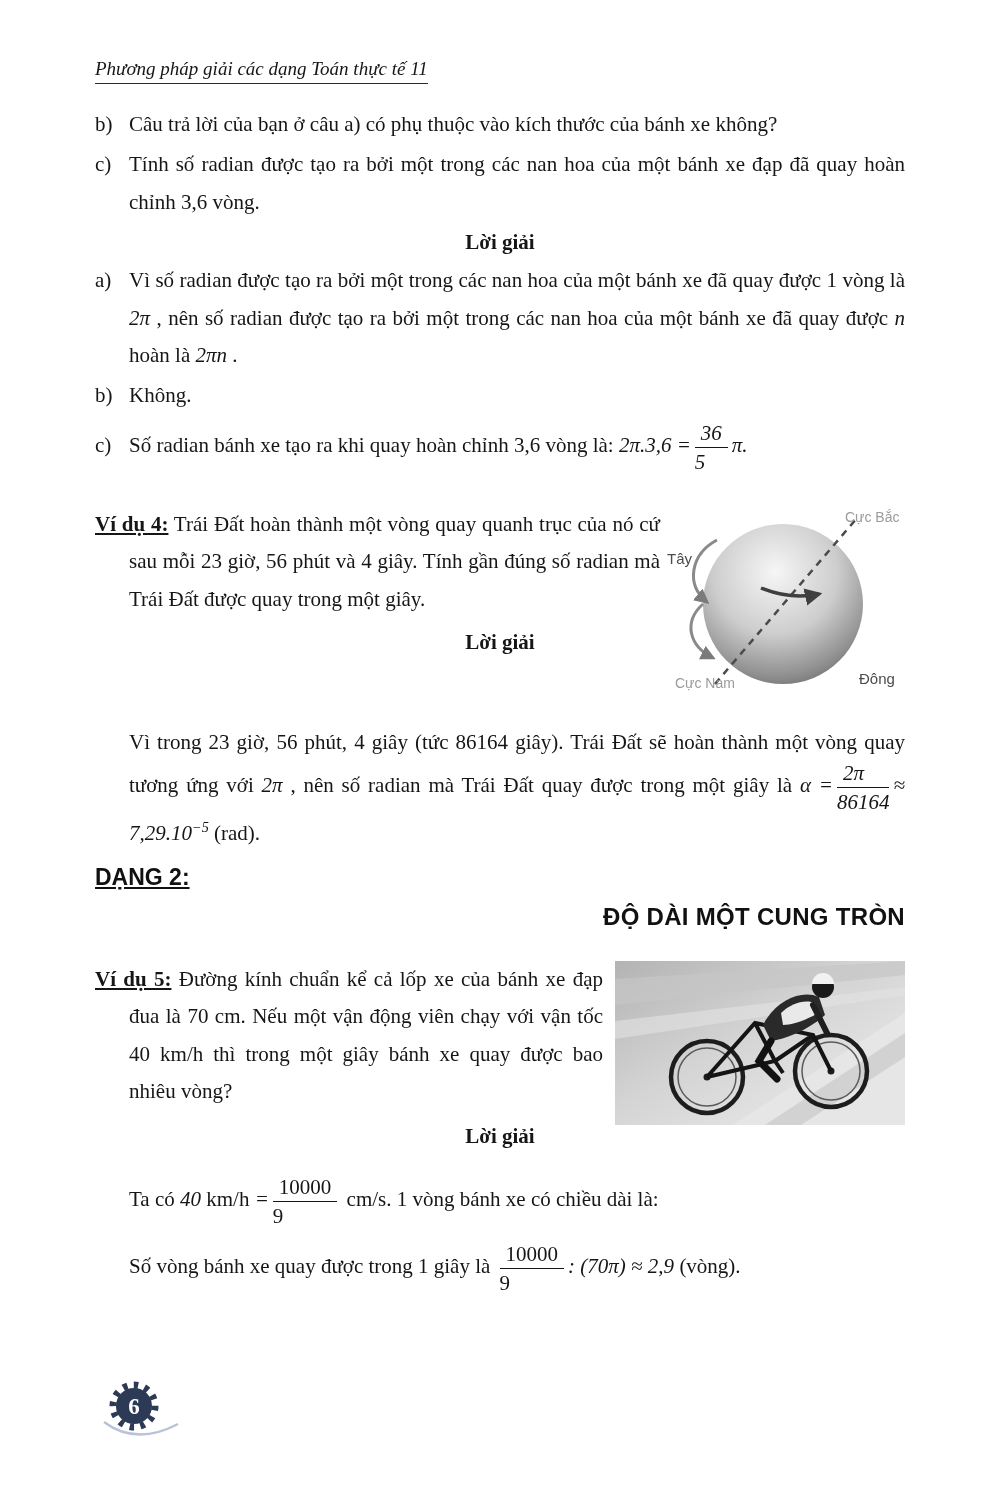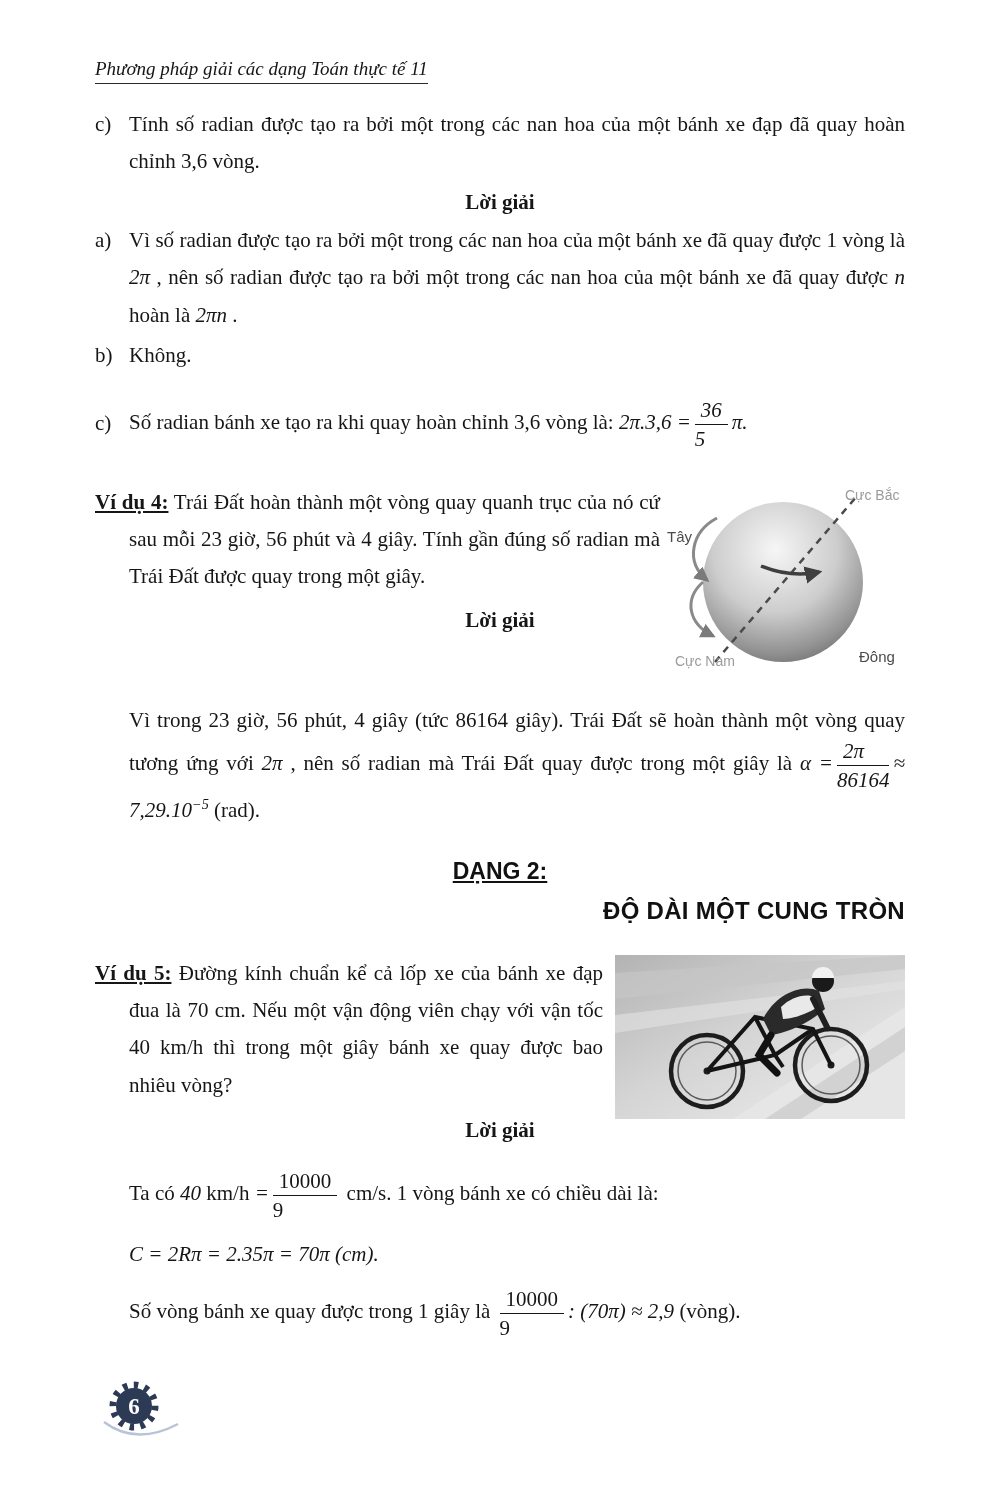--- a/index.html
+++ b/index.html
@@ -52,25 +52,24 @@
   .ex-label { font-weight:bold; text-decoration:underline; }
   .example4-wrap { position:relative; min-height:198px; margin-top:14px; }
   .example4-text { width:565px;margin-top:32px; }
   .globe-figure { position:absolute; top:-6px; right:0; }
   .sol-par {
     padding-left:34px;
     text-align:justify;
     margin:20px 0 8px 0;
   }
   .dang-title {
-    text-align:center;
     font-family:"Liberation Sans","DejaVu Sans",sans-serif;
     font-weight:bold;
     font-size:23px;
-    margin-top:28px;
+    margin-top:12px;
     color:#111;
   }
   .dang-title span { text-decoration:underline; }
   .dang-sub {
     text-align:right;
     font-family:"Liberation Sans","DejaVu Sans",sans-serif;
     font-weight:bold;
     font-size:24px;
     margin:12px 0 30px 0;
     letter-spacing:0.3px;
@@ -89,30 +88,31 @@
 </style>
 </head>
 <body>
 
 <div class="page">
 
   <div class="running-header">
     <span>Phương pháp giải các dạng Toán thực tế 11</span>
   </div>
 
+  <p class="hang"><span class="lbl">b)</span><span>Câu trả lời của bạn ở câu a) có phụ thuộc vào kích thước của bánh xe không?</span></p>
 
   <p class="hang"><span class="lbl">c)</span><span>Tính số radian được tạo ra bởi một trong các nan hoa của một bánh xe đạp đã quay hoàn chỉnh 3,6 vòng.</span></p>
 
   <div class="center-bold">Lời giải</div>
 
   <p class="hang"><span class="lbl">a)</span><span>Vì số radian được tạo ra bởi một trong các nan hoa của một bánh xe đã quay được 1 vòng là </span><span class="math">2π</span><span> , nên số radian được tạo ra bởi một trong các nan hoa của một bánh xe đã quay được </span><span class="math">n</span><span> hoàn là </span><span class="math">2πn</span><span> .</span></p>
 
   <p class="hang"><span class="lbl">b)</span><span>Không.</span></p>
 
-  <p class="hang" style="margin-top:24px;"><span class="lbl">c)</span><span>Số radian bánh xe tạo ra khi quay hoàn chỉnh 3,6 vòng là: </span><span class="math">2π.3,6 =</span><span class="frac"><span class="num math">36</span><span class="den math">5</span></span><span class="math">π.</span></p>
+  <p class="hang" style="margin-top:6px;"><span class="lbl">c)</span><span>Số radian bánh xe tạo ra khi quay hoàn chỉnh 3,6 vòng là: </span><span class="math">2π.3,6 =</span><span class="frac"><span class="num math">36</span><span class="den math">5</span></span><span class="math">π.</span></p>
 
   <div class="example4-wrap">
 
     <svg class="globe-figure" width="250" height="196" viewBox="0 0 250 196" aria-hidden="true">
       <defs>
         <radialGradient id="sph" cx="45%" cy="30%" r="78%">
           <stop offset="0%" stop-color="#f6f6f6"></stop>
           <stop offset="50%" stop-color="#cdcdcd"></stop>
           <stop offset="82%" stop-color="#929292"></stop>
           <stop offset="100%" stop-color="#696969"></stop>
@@ -177,21 +177,20 @@
       <path d="M156,80 L144,100 L162,118" stroke="#111" stroke-width="7" fill="none" stroke-linecap="round"></path>
     </svg>
 
     <p class="hang example5-text"><span class="ex-label">Ví dụ 5:</span><span> Đường kính chuẩn kể cả lốp xe của bánh xe đạp đua là 70 cm. Nếu một vận động viên chạy với vận tốc 40 km/h thì trong một giây bánh xe quay được bao nhiêu vòng?</span></p>
 
     <div class="center-bold" style="margin-top:14px;">Lời giải</div>
   </div>
 
   <p class="sol-line"><span>Ta có </span><span class="math">40</span><span> km/h </span><span class="math">=</span><span class="frac"><span class="num">10000</span><span class="den">9</span></span><span> cm/s. 1 vòng bánh xe có chiều dài là:</span></p>
 
-  <p class="sol-line math-line">C = 2Rπ = 2.35π = 70π (cm).</p>
 
   <p class="sol-line"><span>Số vòng bánh xe quay được trong 1 giây là </span><span class="frac"><span class="num">10000</span><span class="den">9</span></span><span class="math">: (70π) ≈ 2,9</span><span> (vòng).</span></p>
 
   <svg class="page-badge" width="92" height="72" viewBox="0 0 92 72" aria-hidden="true">
     <path d="M6,46 Q38,70 80,48" stroke="#b9c3d8" stroke-width="2.5" fill="none"></path>
     <circle cx="36" cy="30" r="21" fill="none" stroke="#2c3a55" stroke-width="7" stroke-dasharray="4.5 6.4"></circle>
     <circle cx="36" cy="30" r="18" fill="#2c3a55"></circle>
     <text x="36" y="38" text-anchor="middle" font-family="Liberation Serif, DejaVu Serif, serif" font-size="23" font-weight="bold" fill="#ffffff">6</text>
   </svg>
 

